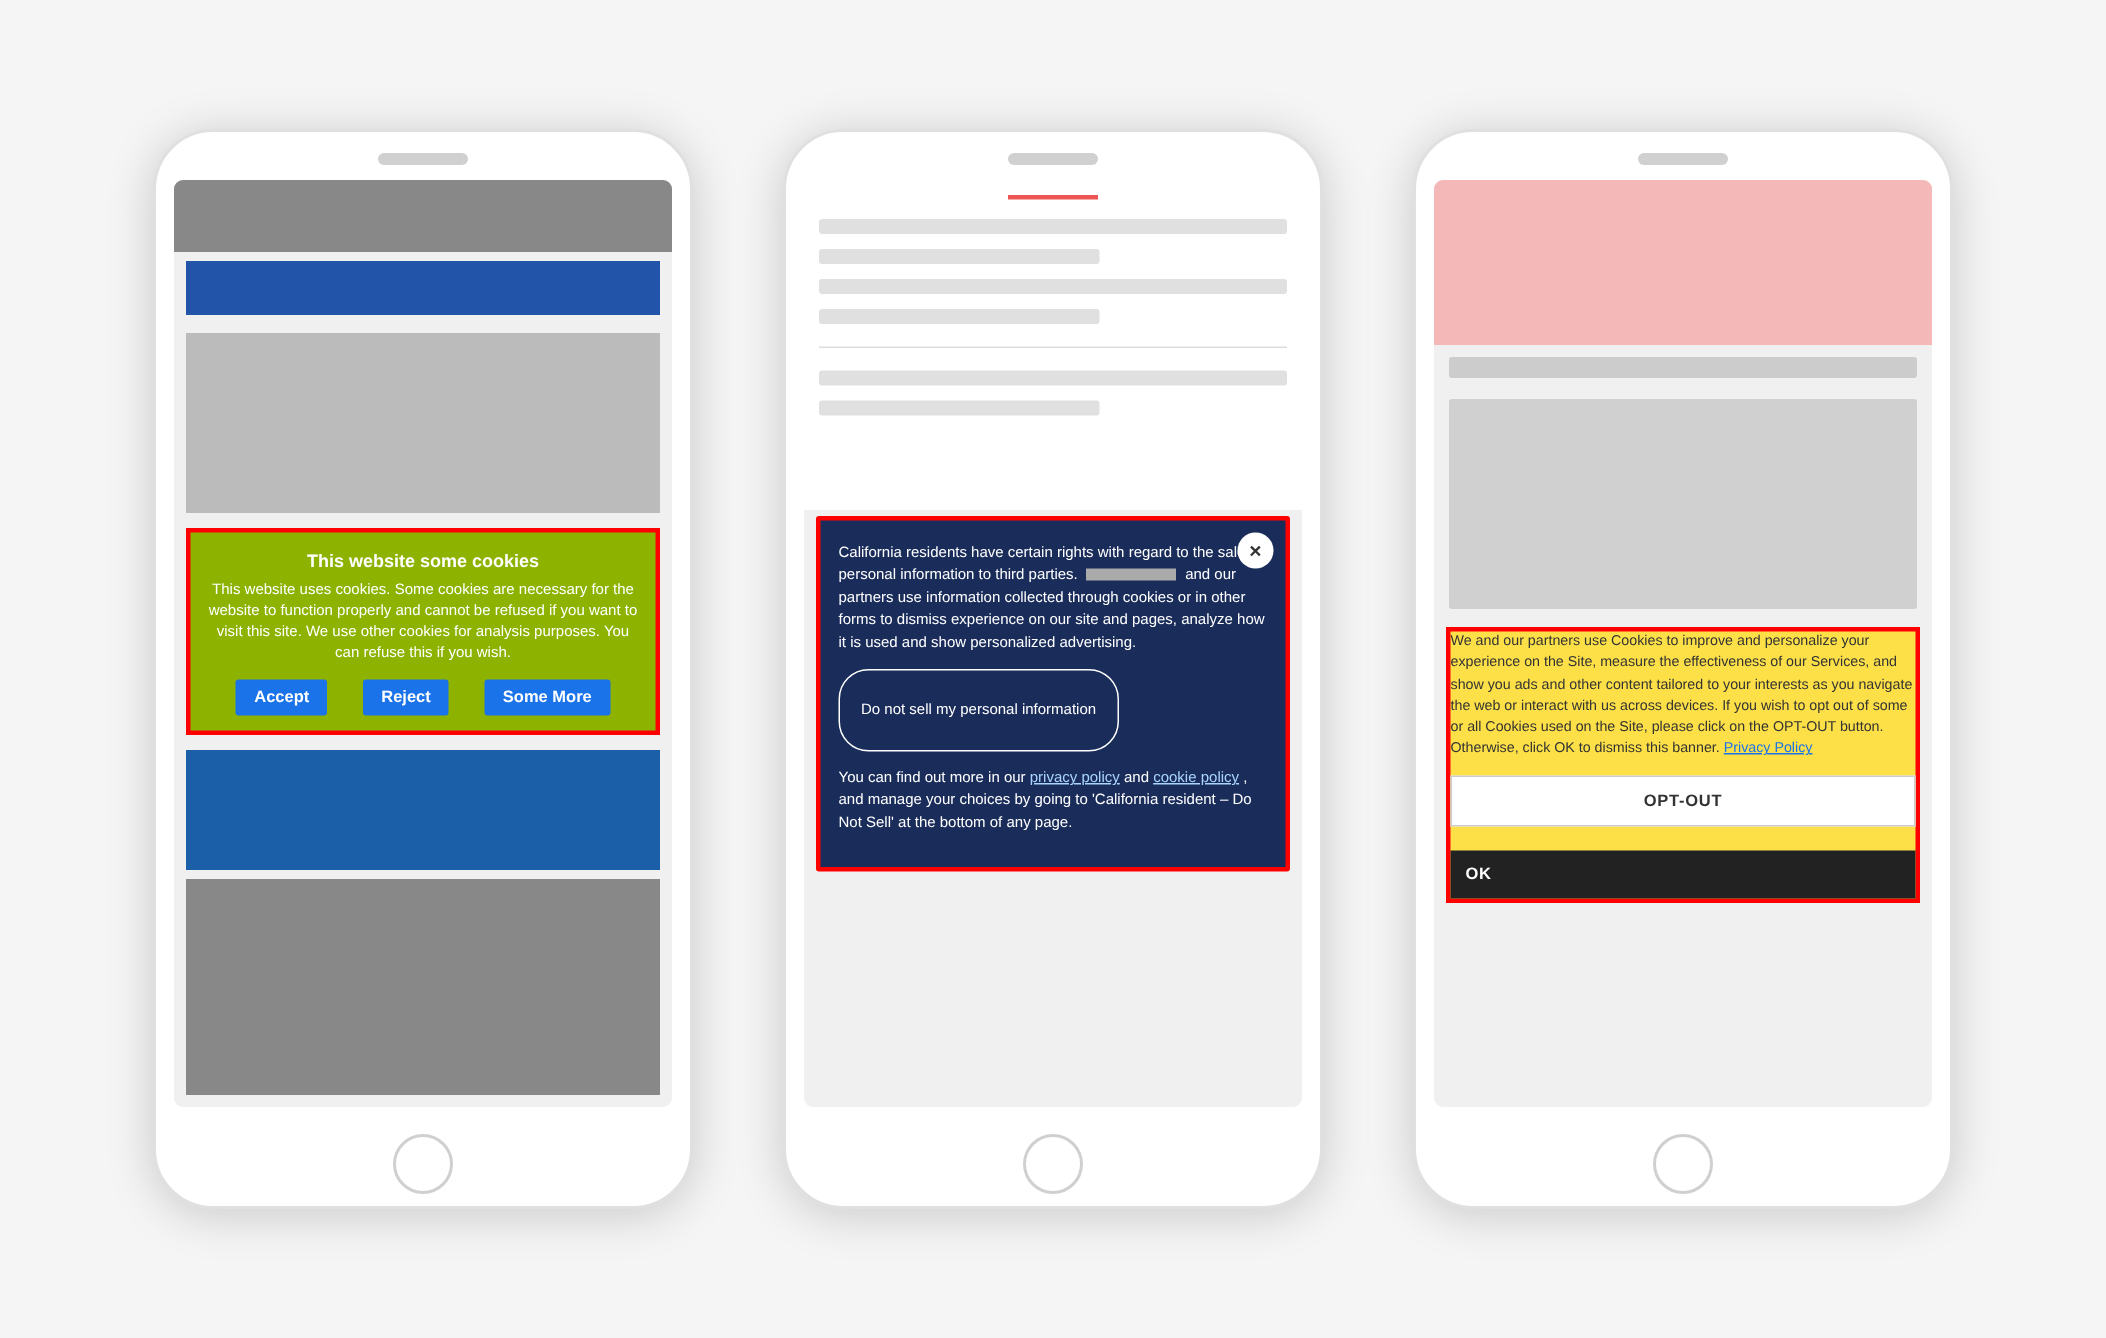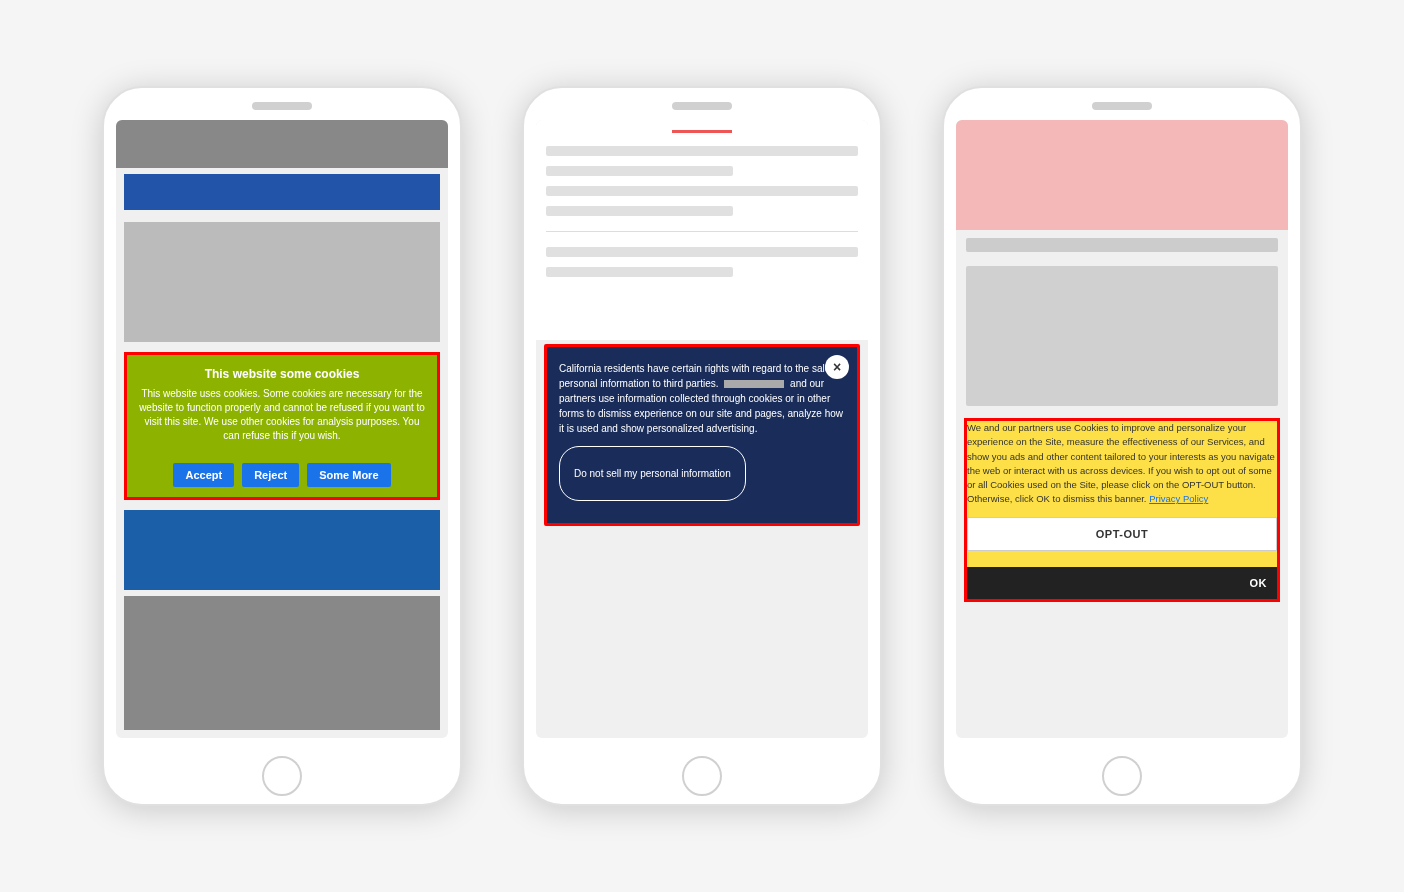--- a/index.html
+++ b/index.html
@@ -85,26 +85,26 @@
     .p1-cookie-banner .title {
       font-size: 12px;
       font-weight: bold;
       color: #fff;
       margin-bottom: 6px;
     }
     .p1-cookie-banner .body-text {
       font-size: 10px;
       color: #fff;
       line-height: 1.4;
-      margin-bottom: 20px;
+      margin-bottom: 10px;
     }
     .p1-buttons {
       display: flex;
       justify-content: center;
-      gap: 8px;
+      gap: 24px;
     }
     .p1-btn {
       background: #1a73e8;
       color: #fff;
       border: none;
       padding: 6px 12px;
       font-size: 11px;
       border-radius: 2px;
       cursor: pointer;
       font-weight: bold;
@@ -236,21 +236,21 @@
     }
     .p3-ok-btn {
       width: 100%;
       background: #222;
       color: #fff;
       border: none;
       padding: 10px;
       font-size: 11px;
       font-weight: bold;
       cursor: pointer;
-      text-align: right;
+      text-align: left;
       letter-spacing: 0.5px;
     }
   </style>
 </head>
 <body>
 
 <div class="phones-container">
 
   <div class="phone">
     <div class="phone-speaker"></div>
@@ -292,20 +292,27 @@
       <div class="p2-cookie-banner">
         <button class="p2-close-btn">×</button>
         <div class="body-text">
           <span>California residents have certain rights with regard to the sale of personal information to third parties.</span>
           <span style="display:inline-block;width:60px;height:8px;background:#aaa;vertical-align:middle;margin:0 3px;"></span>
           <span>and our partners use information collected through cookies or in other forms to dismiss experience on our site and pages, analyze how it is used and show personalized advertising.</span>
         </div>
         <button class="p2-opt-out-btn">
           <span>Do not sell my personal information</span>
         </button>
+        <div class="body-text">
+          <span>You can find out more in our</span>
+          <a class="p2-link">privacy policy</a>
+          <span>and</span>
+          <a class="p2-link2">cookie policy</a>
+          <span>, and manage your choices by going to 'California resident – Do Not Sell' at the bottom of any page.</span>
+        </div>
       </div>
     </div>
     <div class="phone-home"></div>
   </div>
 
   <div class="phone">
     <div class="phone-speaker"></div>
     <div class="phone-screen">
       <div class="p3-pink-block"></div>
       <div class="p3-gray-line"></div>

